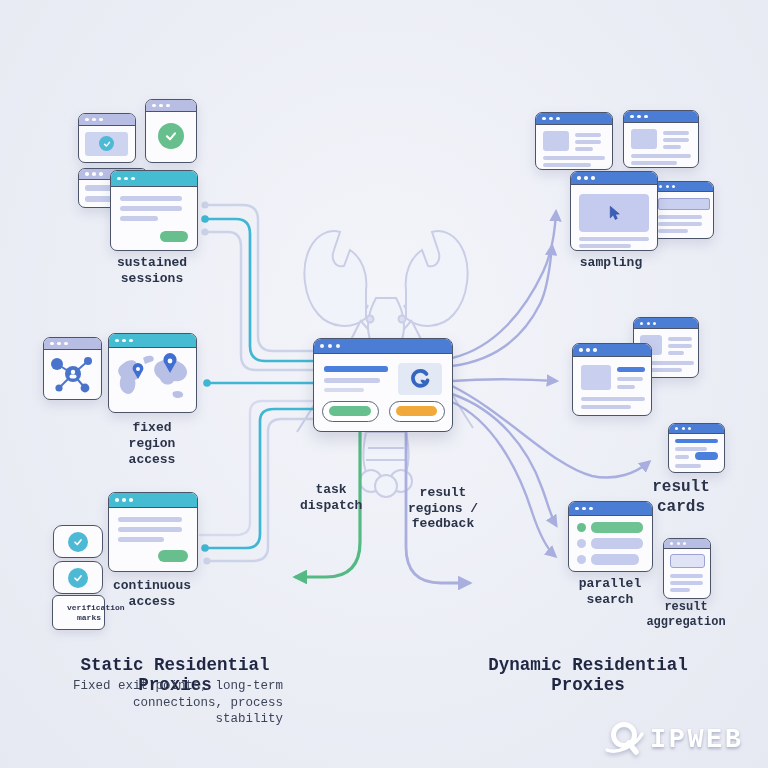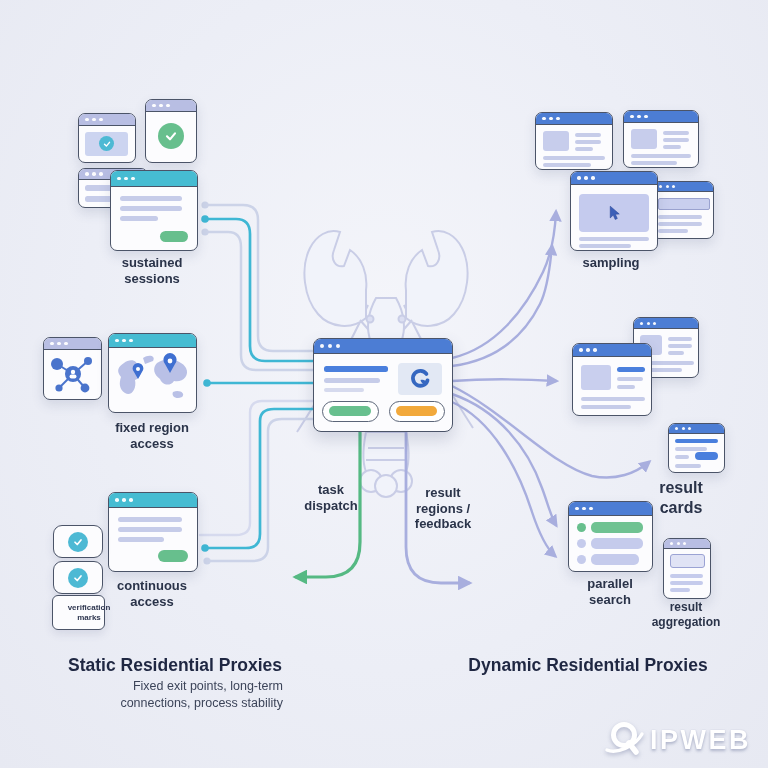--- a/index.html
+++ b/index.html
@@ -1,18 +1,18 @@
 <!DOCTYPE html>
 <html><head>
 <meta charset="utf-8">
 <style>
   html,body{margin:0;padding:0;}
   #canvas{position:relative;width:768px;height:768px;overflow:hidden;
     background:radial-gradient(ellipse at 50% 42%, #f4f5fa 0%, #eceef6 55%, #e7e9f2 100%);
-    font-family:Liberation Sans, sans-serif;}
+    font-family:Liberation Mono, monospace;}
   svg{display:block}
   .layer{position:absolute;inset:0;}
 
   
   .win{position:absolute;background:#fcfcfe;border:1.6px solid #4b5468;border-radius:7px;
        overflow:hidden;box-shadow:0 5px 12px rgba(70,80,120,.15);box-sizing:border-box;}
   .tb{display:flex;align-items:center;gap:3.5px;padding-left:6px;border-bottom:1.6px solid #4b5468;box-sizing:border-box;}
   .tb.blue{background:#4c7dd4}.tb.teal{background:#46bcd2}.tb.lav{background:#b8bee3}
   .dot{width:3.5px;height:3.5px;border-radius:50%;background:rgba(255,255,255,.95);flex:0 0 auto}
   .body{position:relative;width:100%;}

